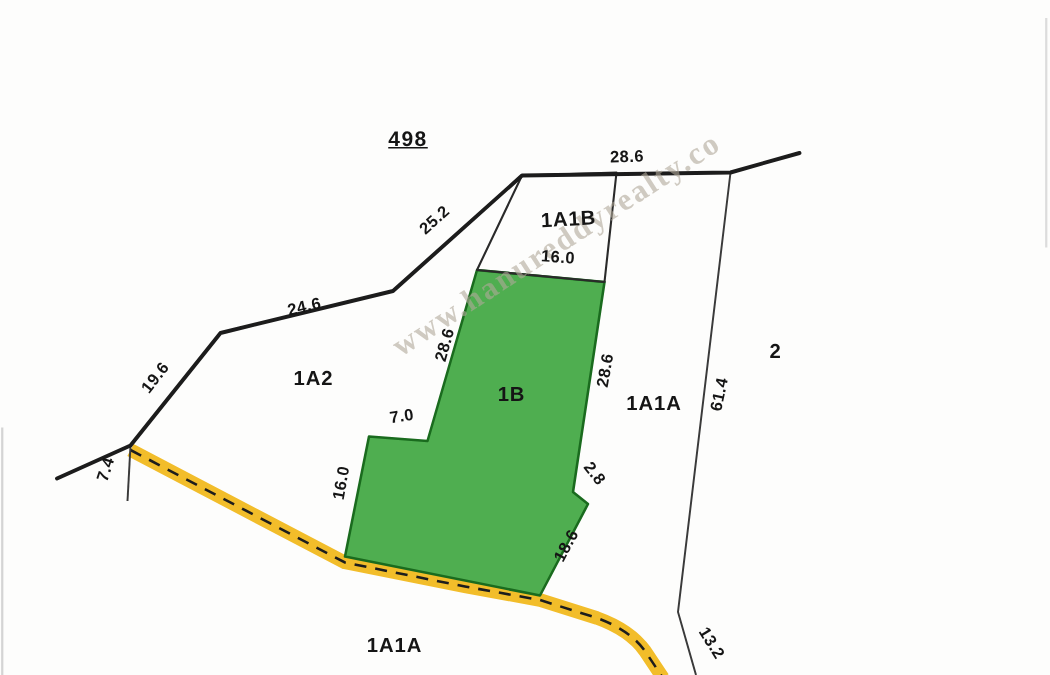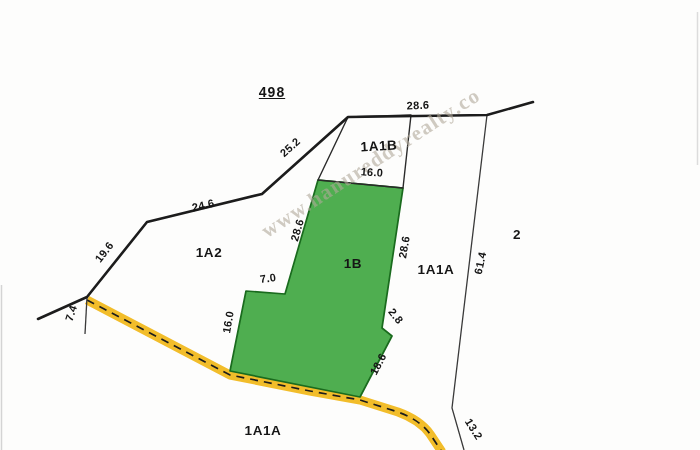--- a/index.html
+++ b/index.html
@@ -62,19 +62,19 @@
   <div class="lbl dim" style="left:297px;top:230px;transform:translate(-50%,-50%) rotate(-74deg);">28.6</div>
   <div class="lbl dim" style="left:268px;top:278px;transform:translate(-50%,-50%) rotate(-8deg);">7.0</div>
   <div class="lbl dim" style="left:228px;top:322px;transform:translate(-50%,-50%) rotate(-80deg);">16.0</div>
   <div class="lbl dim" style="left:404px;top:247px;transform:translate(-50%,-50%) rotate(-80deg);">28.6</div>
   <div class="lbl dim" style="left:396px;top:316px;transform:translate(-50%,-50%) rotate(52deg);">2.8</div>
   <div class="lbl dim" style="left:378px;top:364px;transform:translate(-50%,-50%) rotate(-62deg);">18.6</div>
   <div class="lbl dim" style="left:480px;top:263px;transform:translate(-50%,-50%) rotate(-78deg);">61.4</div>
   <div class="lbl dim" style="left:474px;top:429px;transform:translate(-50%,-50%) rotate(58deg);">13.2</div>
 
   <div class="lbl parcel" style="left:209px;top:252px;transform:translate(-50%,-50%);">1A2</div>
-  <div class="lbl parcel" style="left:353px;top:263px;transform:translate(-50%,-50%);">1B</div>
+  <div class="lbl parcel" style="left:341px;top:263px;transform:translate(-50%,-50%);">1B</div>
   <div class="lbl parcel" style="left:379px;top:146px;transform:translate(-50%,-50%) rotate(-3deg);">1A1B</div>
   <div class="lbl parcel" style="left:436px;top:269px;transform:translate(-50%,-50%);">1A1A</div>
   <div class="lbl parcel" style="left:263px;top:430px;transform:translate(-50%,-50%);">1A1A</div>
   <div class="lbl parcel" style="left:517px;top:234px;transform:translate(-50%,-50%);">2</div>
 
 </div>
 
 </body></html>

